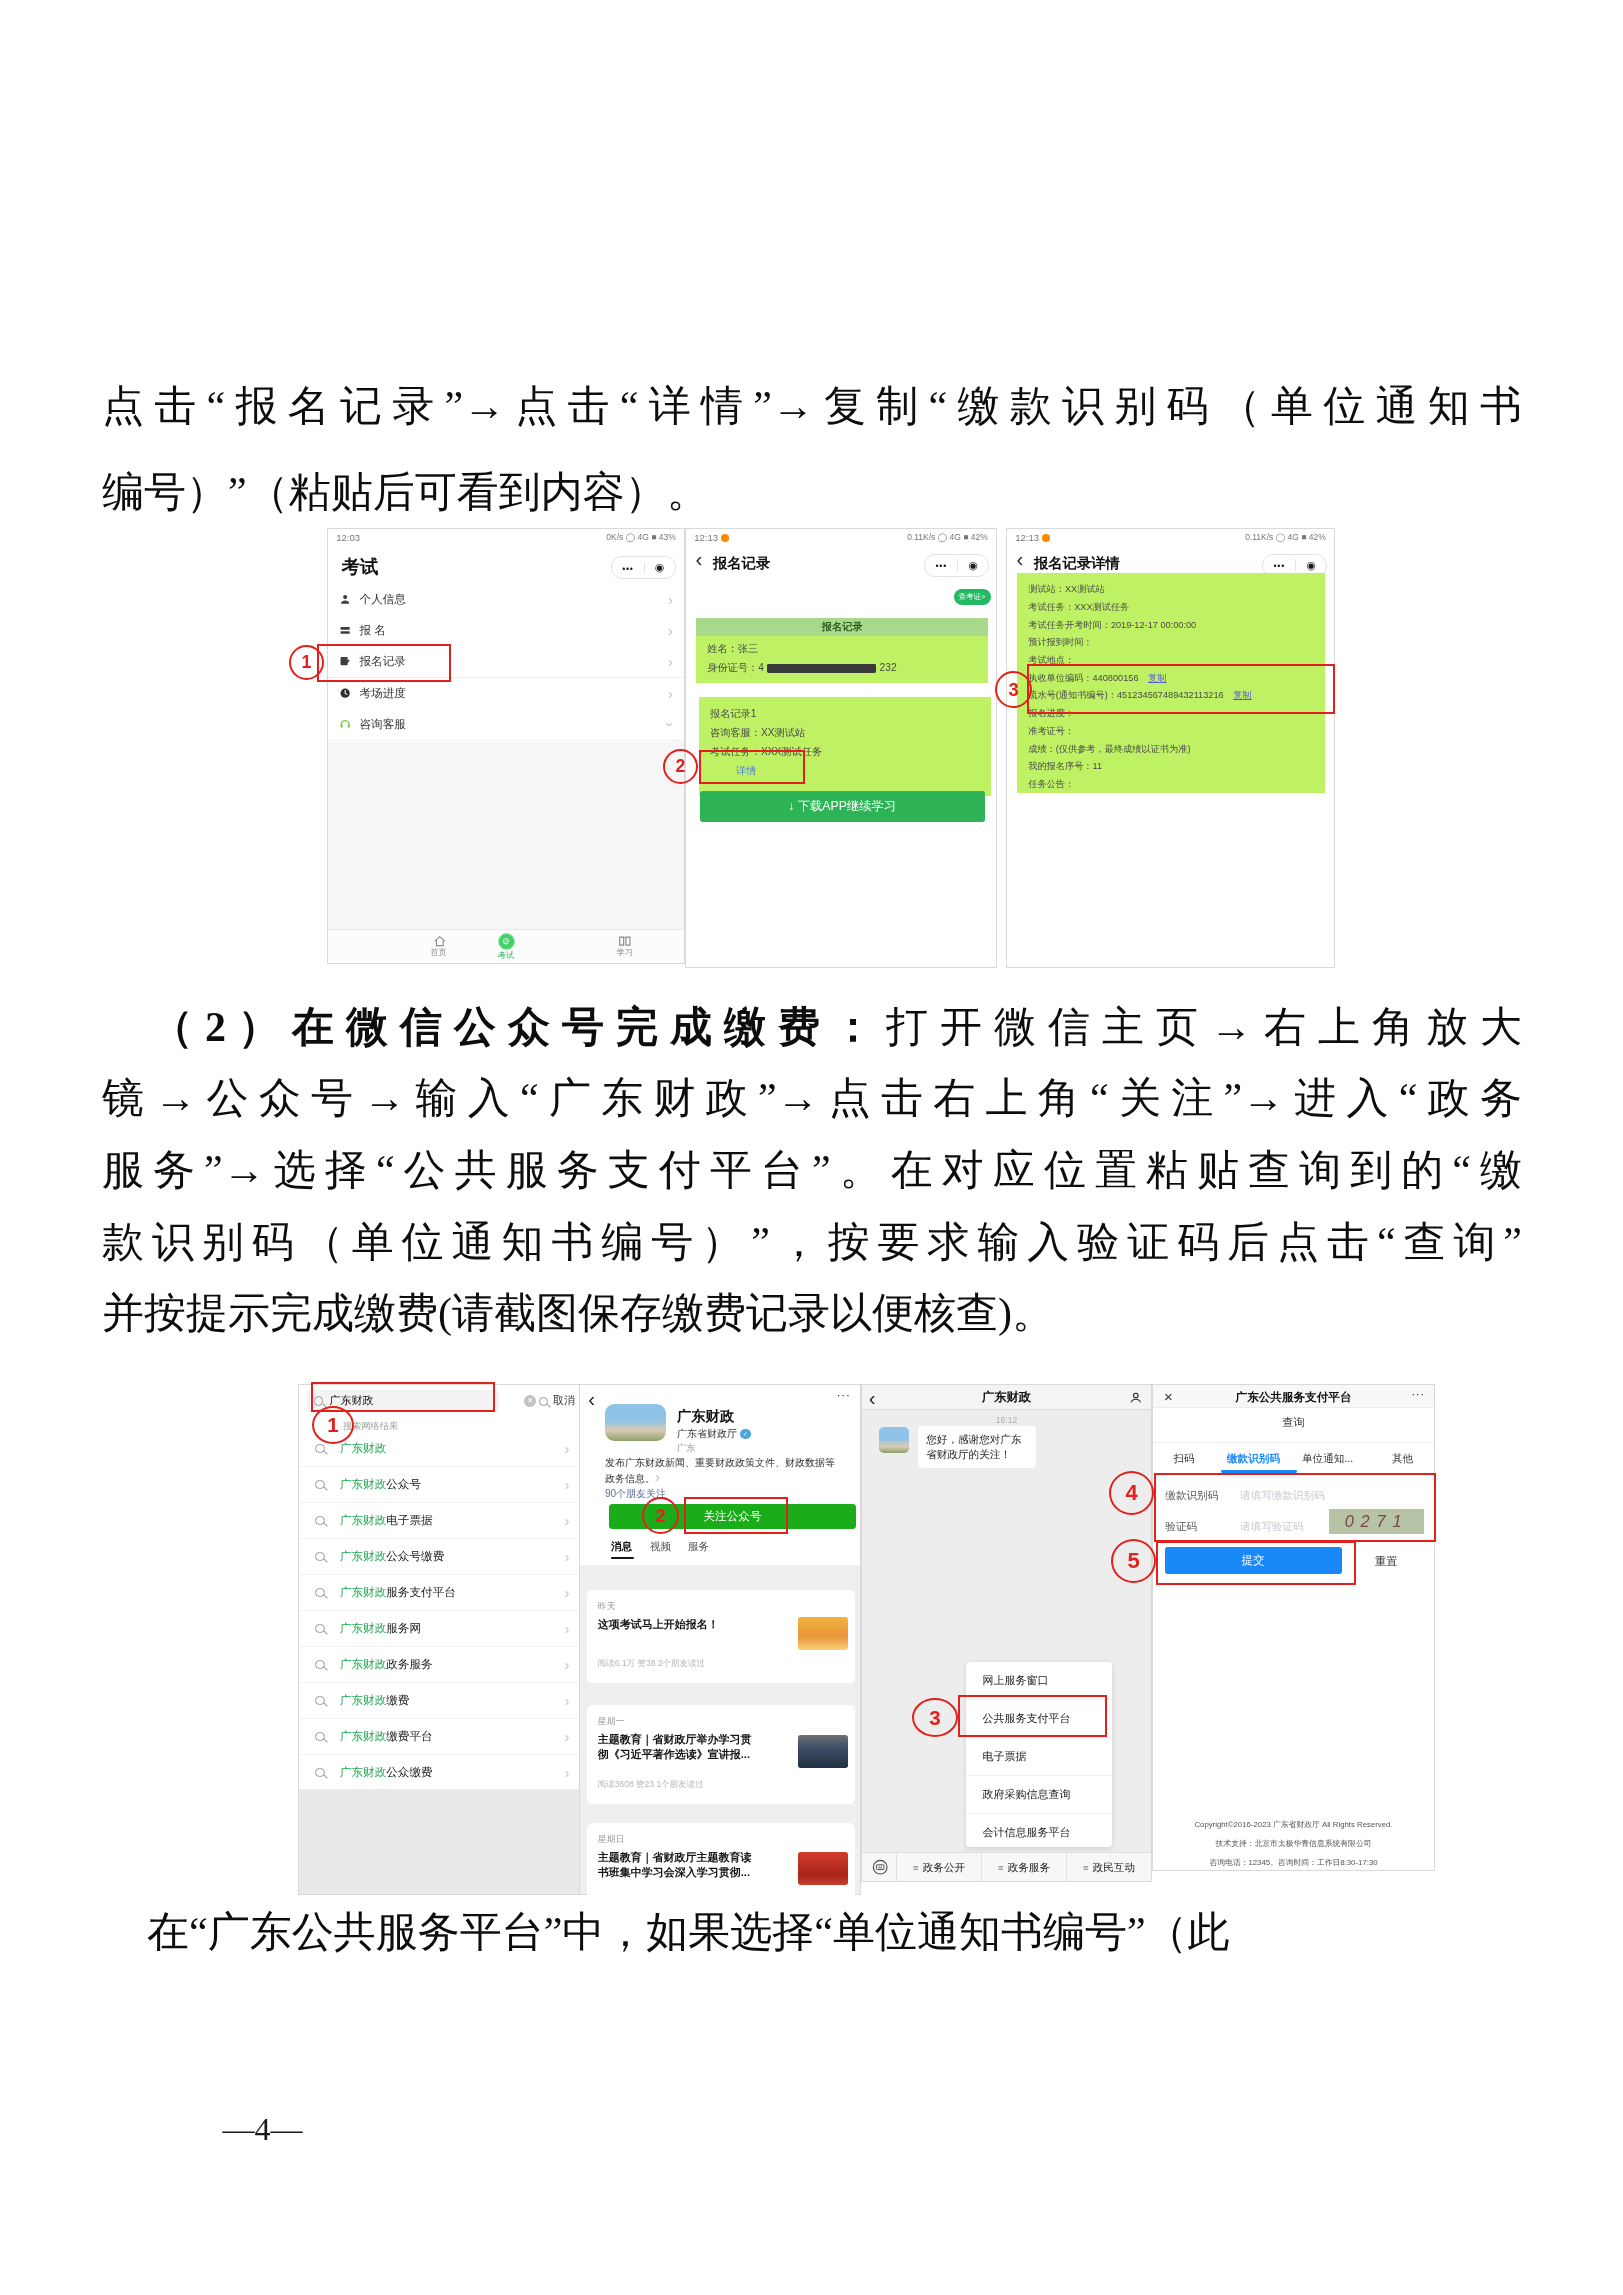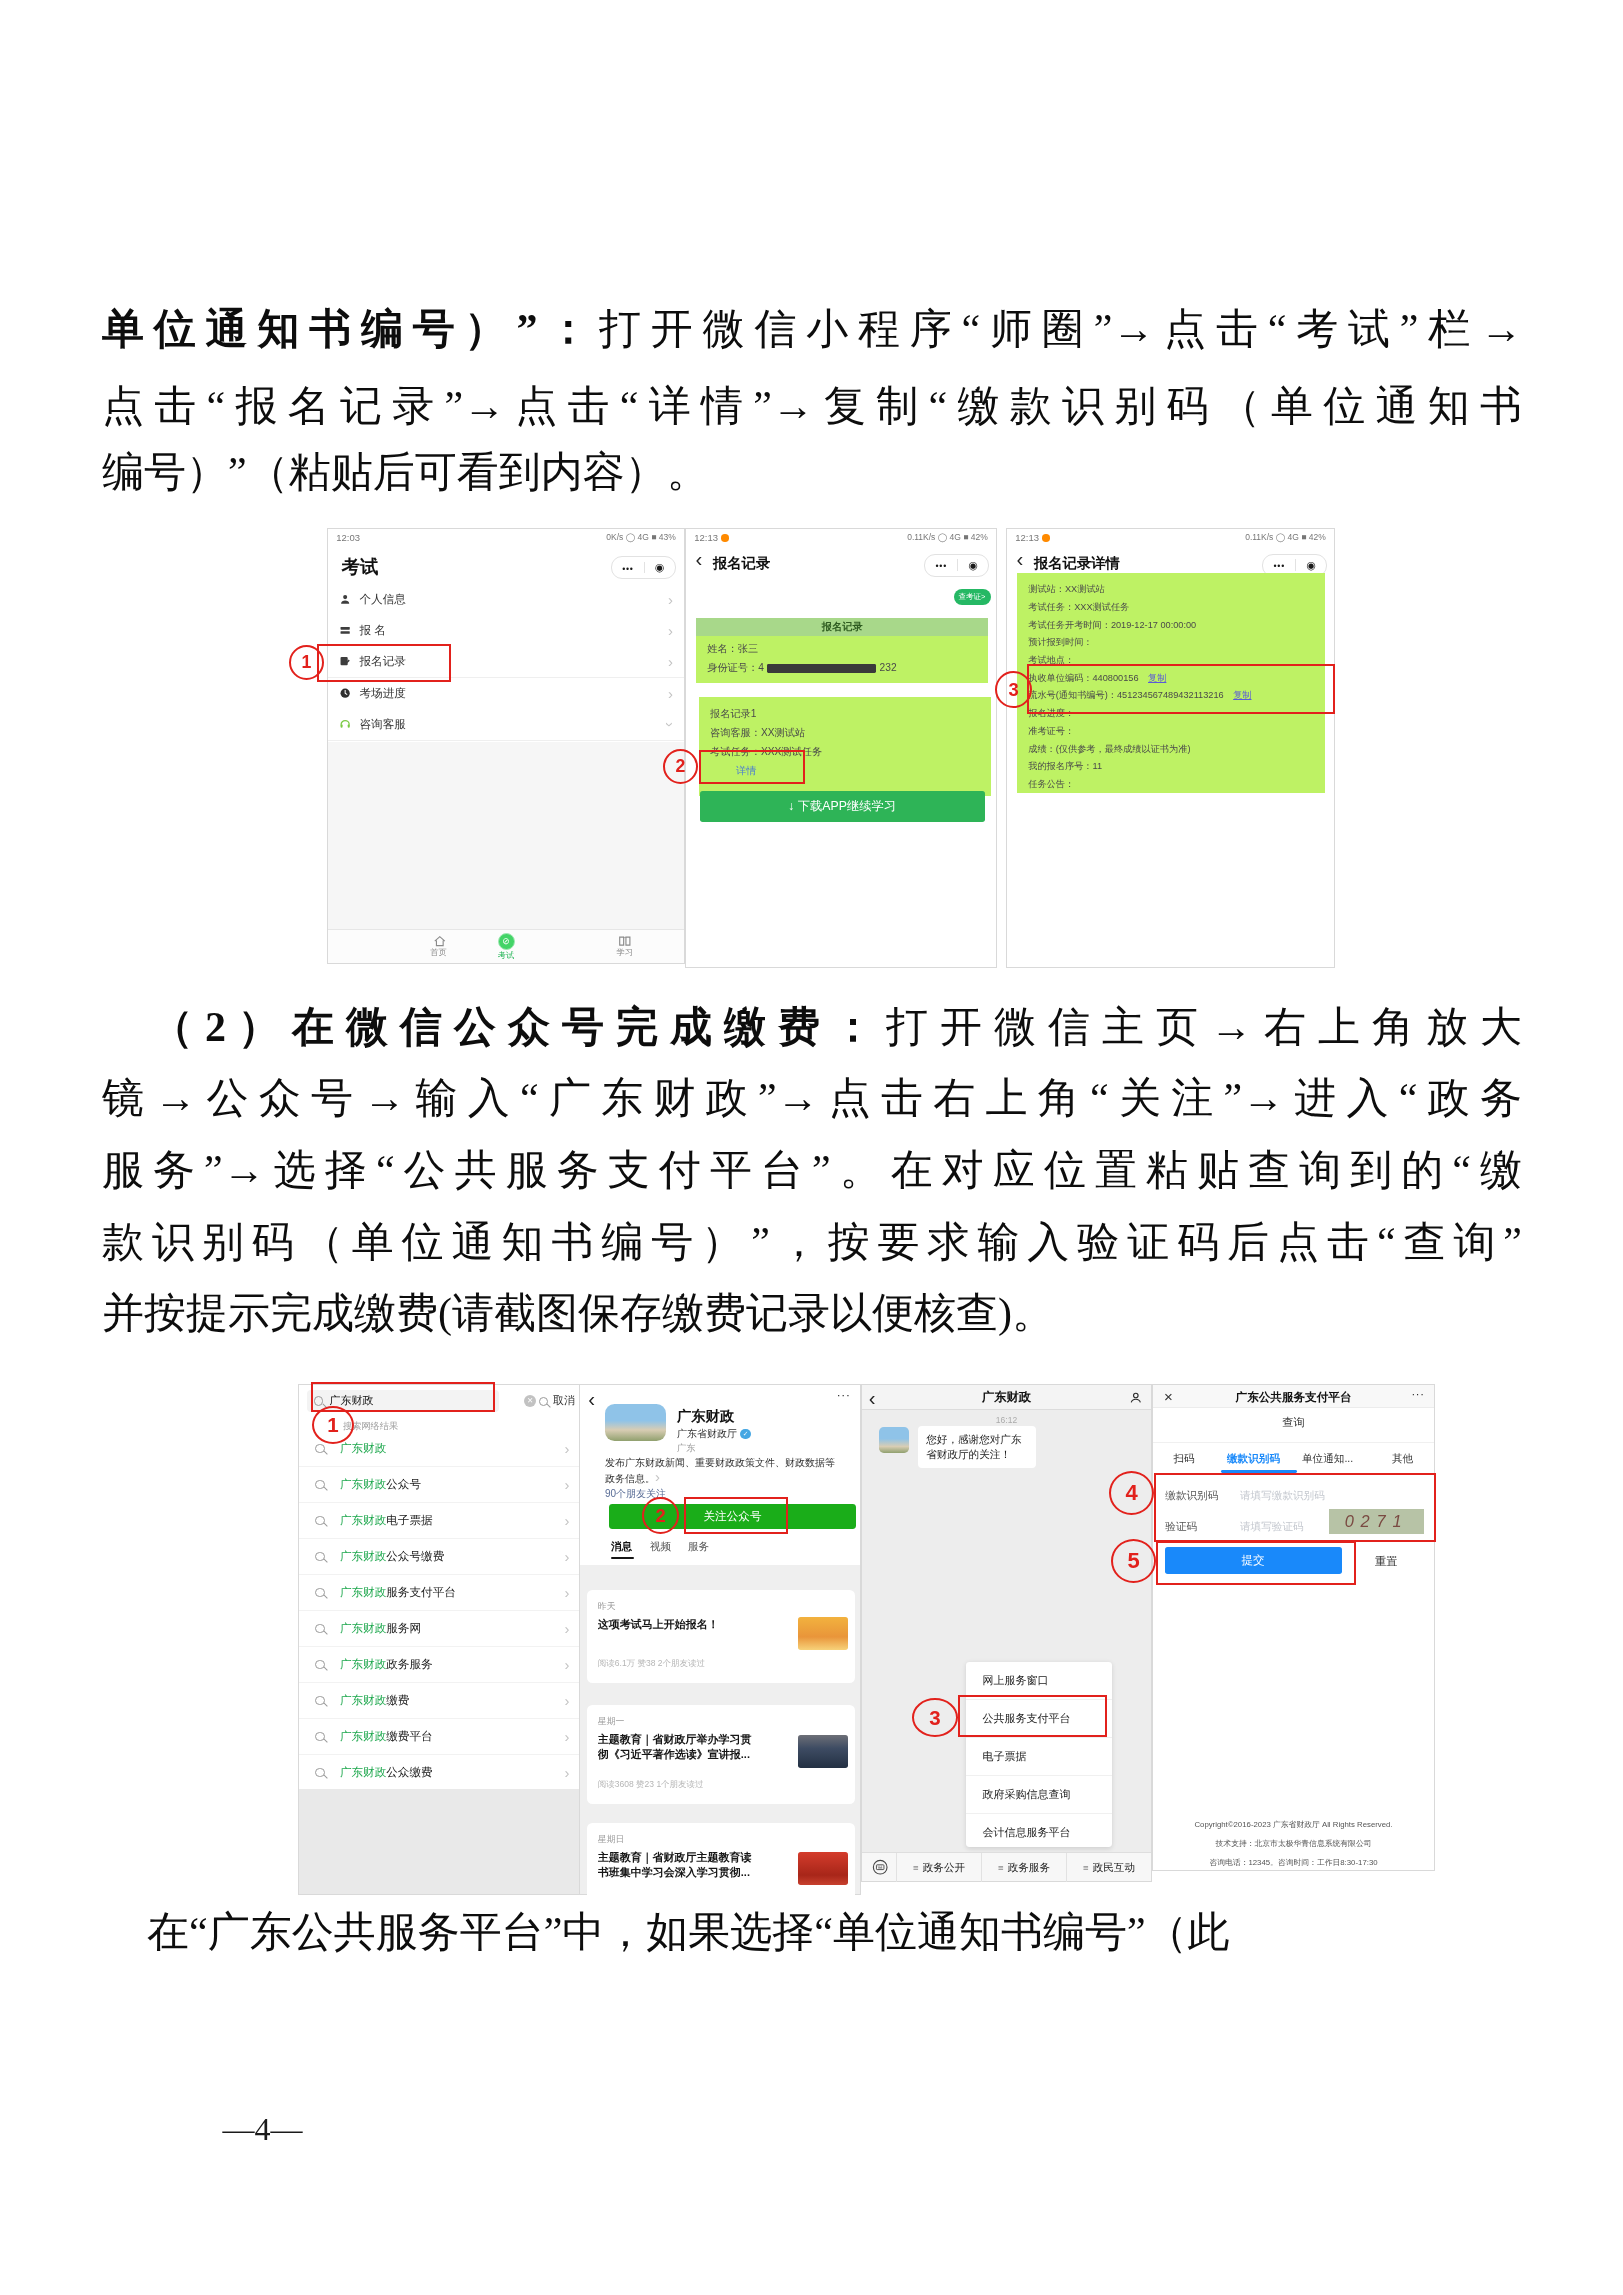--- a/index.html
+++ b/index.html
@@ -63,23 +63,22 @@
       overflow:hidden;}
   .fmeta{position:absolute;left:11px;font-size:8.5px;color:#b5b5b5;}
   .fthumb{position:absolute;right:6.8px;width:50px;height:33px;border-radius:2.7px;}
   svg{display:block;}
 </style>
 </head>
 <body>
 
 <div id="page">
 
-  <div class="dl j" style="top:305px;"><b>单位通知书编号）”：</b><span>打开微信小程序“师圈”→点击“考试”栏→</span></div>
   <div class="dl j" style="top:382px;">点击“报名记录”→点击“详情”→复制“缴款识别码（单位通知书</div>
-  <div class="dl" style="top:448px;">编号）”（粘贴后可看到内容）。</div>
+  <div class="dl" style="top:468px;">编号）”（粘贴后可看到内容）。</div>
 
   <div class="panel" style="left:327px;top:528px;width:358px;height:436px;">
     <div class="statusbar">
       <span>12:03</span>
       <span style="font-size:8.5px;">0K/s ◯ 4G ■ 43%</span>
     </div>
     <div class="abs" style="left:13.6px;top:24.5px;font-size:18.4px;font-weight:bold;color:#111;">考试</div>
     <div class="capsule" style="right:8.2px;top:27px;">
       <span class="capdots"></span>
       <span class="sep"></span>

